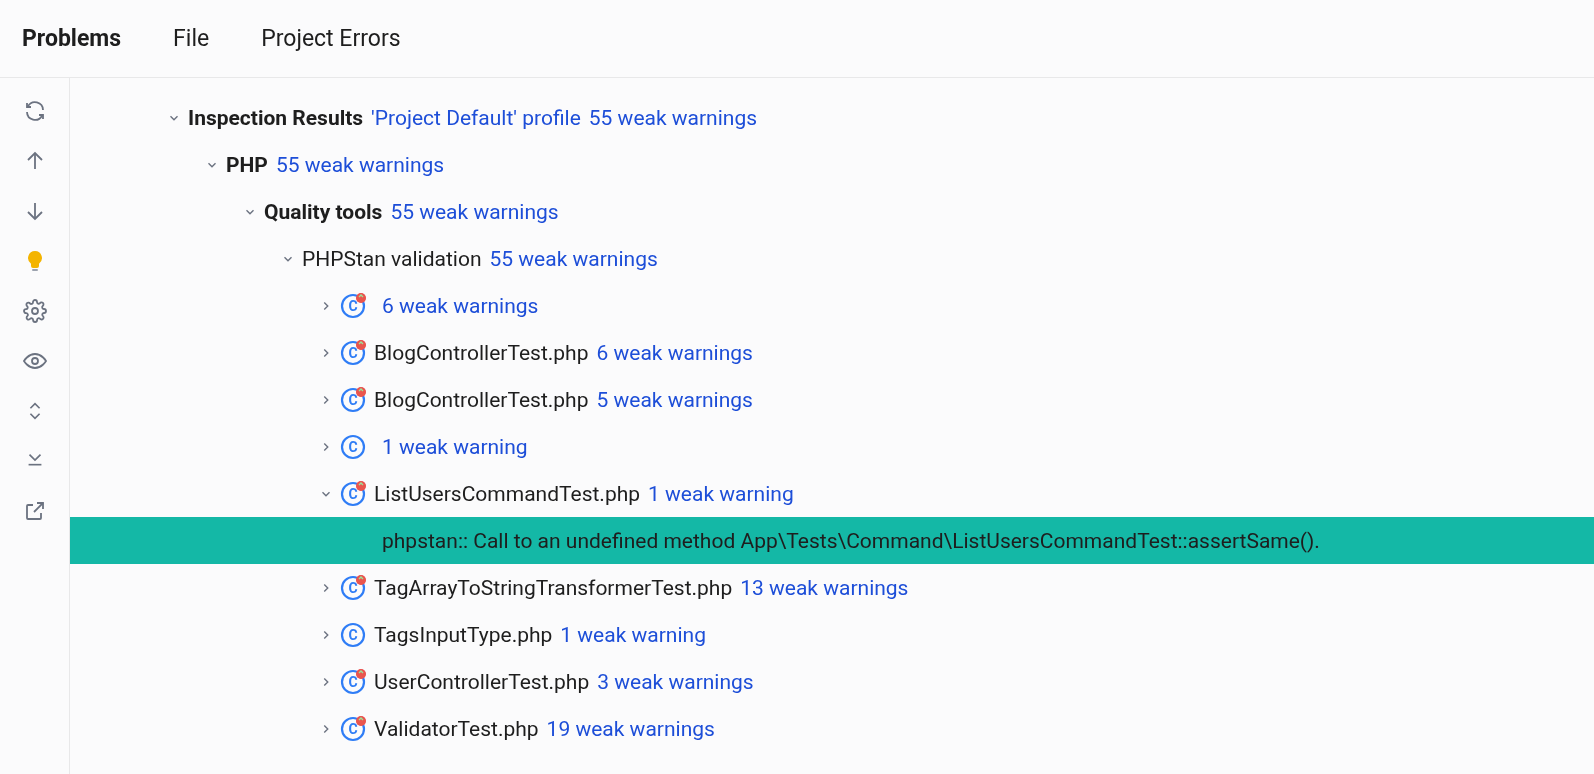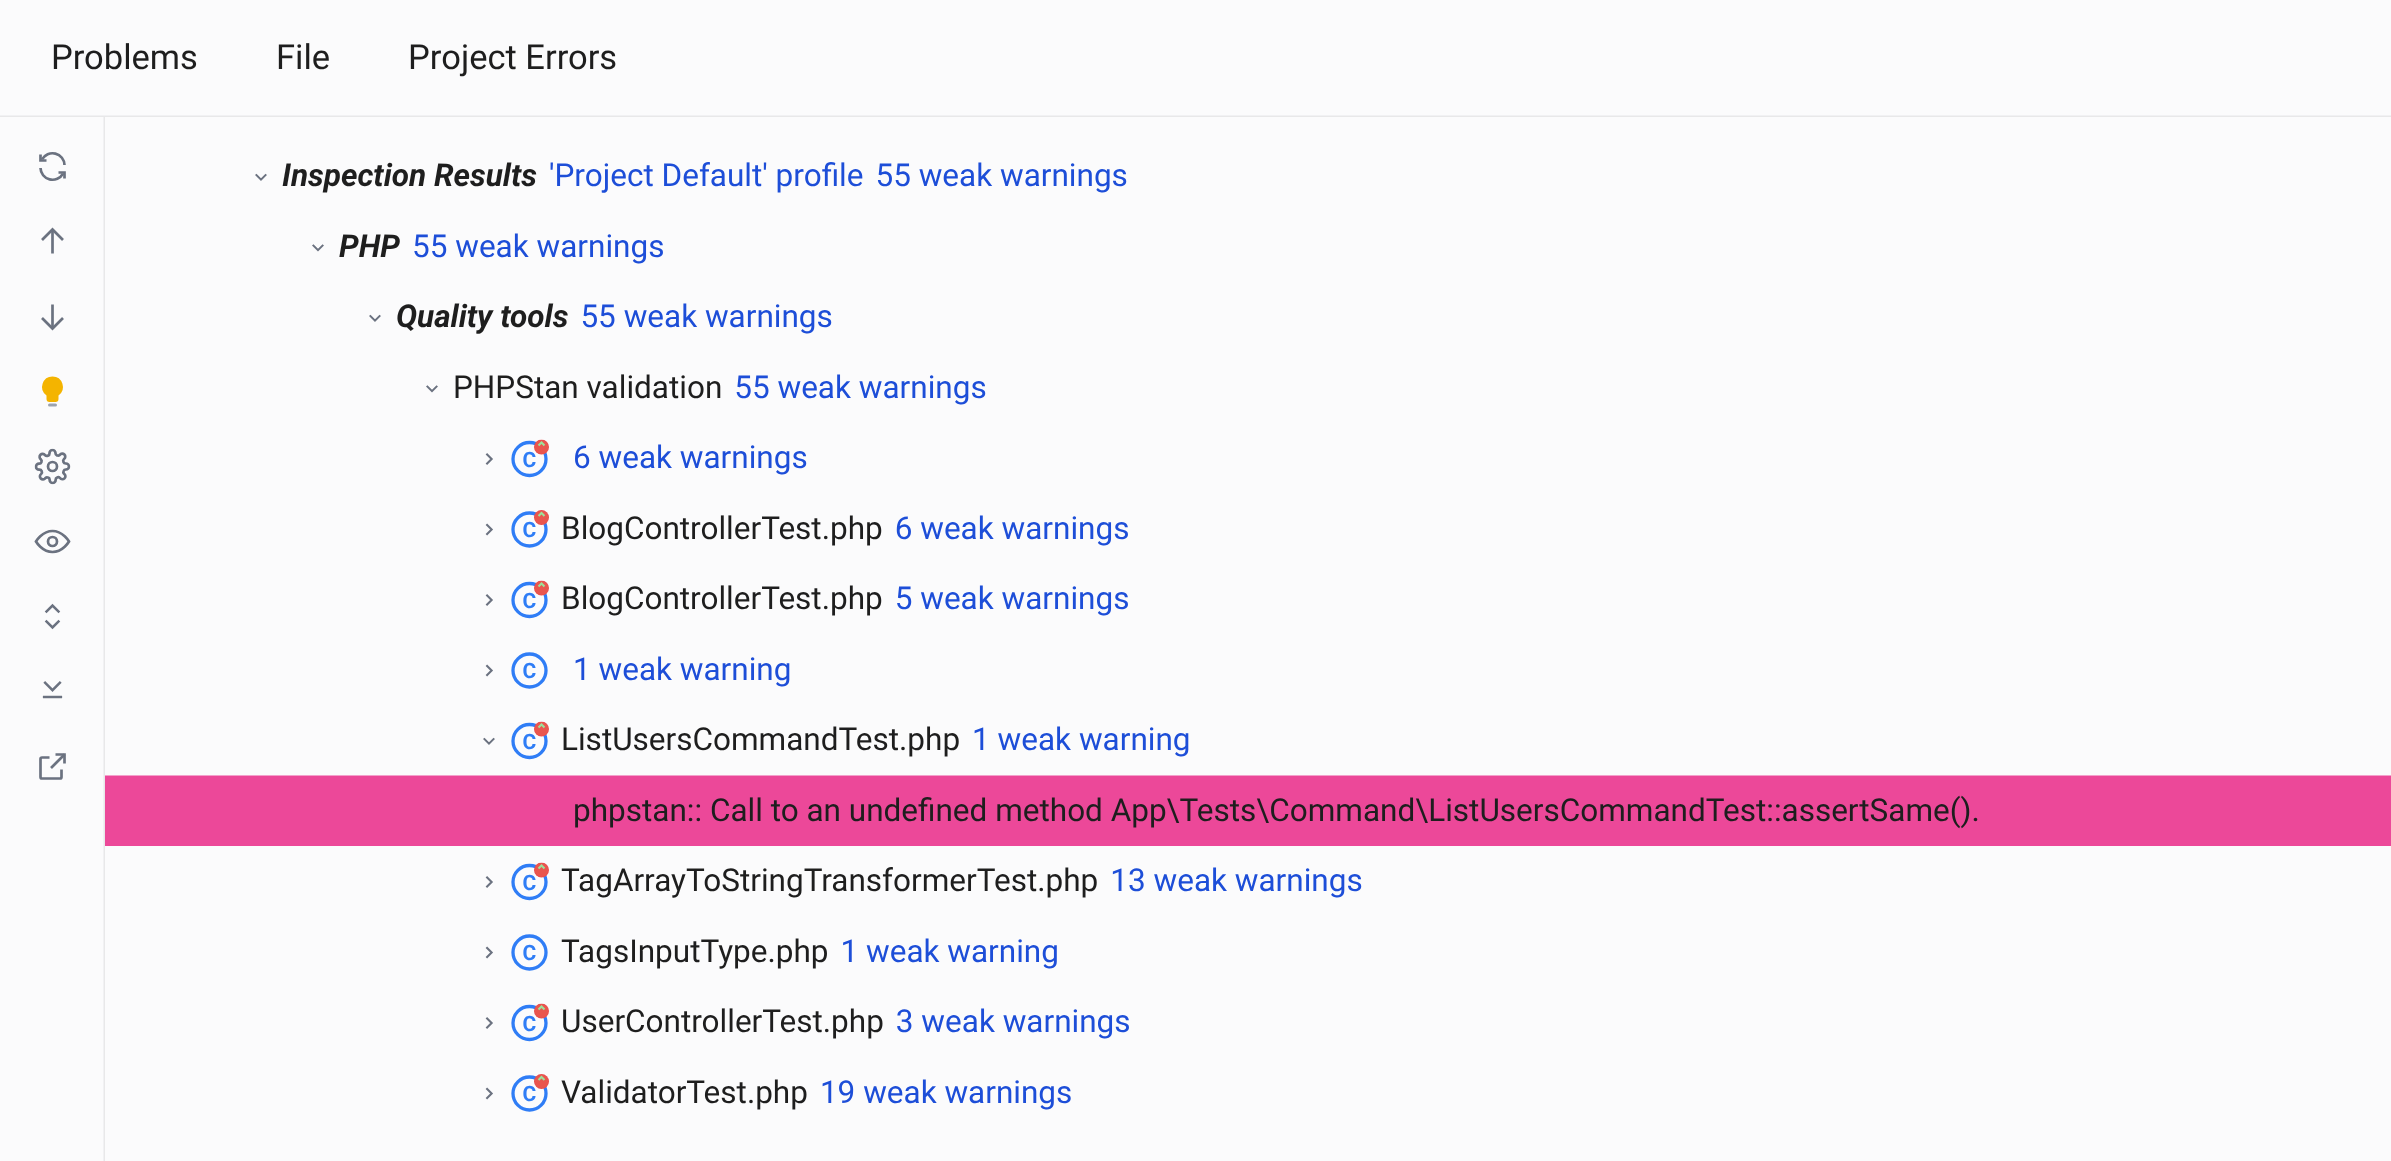--- a/index.html
+++ b/index.html
@@ -23,21 +23,21 @@
   .tab {
     padding: 0 26px;
     height: 78px;
     display: flex;
     align-items: center;
     font-size: 23px;
     color: #1e1e1e;
     cursor: pointer;
     position: relative;
   }
-  .tab.bold { font-weight: 400; margin-left: 12px; }
+  .tab.bold { font-weight: 700; }
   .tab.active::after {
     content: "";
     position: absolute;
     left: 0; right: 0; bottom: -1px;
     height: 4px;
     background: #3b82f6;
     border-radius: 2px;
   }
   .tab .close {
     margin-left: 14px;
@@ -77,30 +77,30 @@
   }
   .indent { display: inline-block; }
   .chev {
     width: 28px;
     display: inline-flex;
     justify-content: center;
     color: #6b7280;
     cursor: pointer;
     font-size: 18px;
   }
-  .label-bold { font-weight: 700; font-style: italic; }
+  .label-bold { font-weight: 700; }
   .muted { color: #1d4ed8; margin-left: 8px; }
   .file-icon {
     display: inline-flex;
     width: 26px; height: 26px;
     margin-right: 8px;
     align-items: center; justify-content: center;
   }
   .selected {
-    background: #ec4899;
+    background: #14b8a6;
   }
   .msg-text {
     color: #1e1e1e;
   }
   svg { display: block; }
 </style>
 </head>
 <body>
 
 <div class="tabs">

